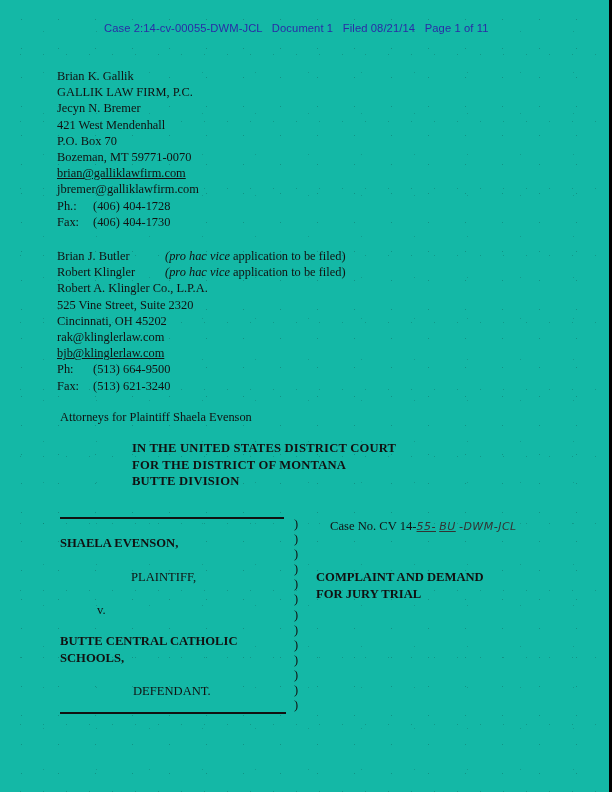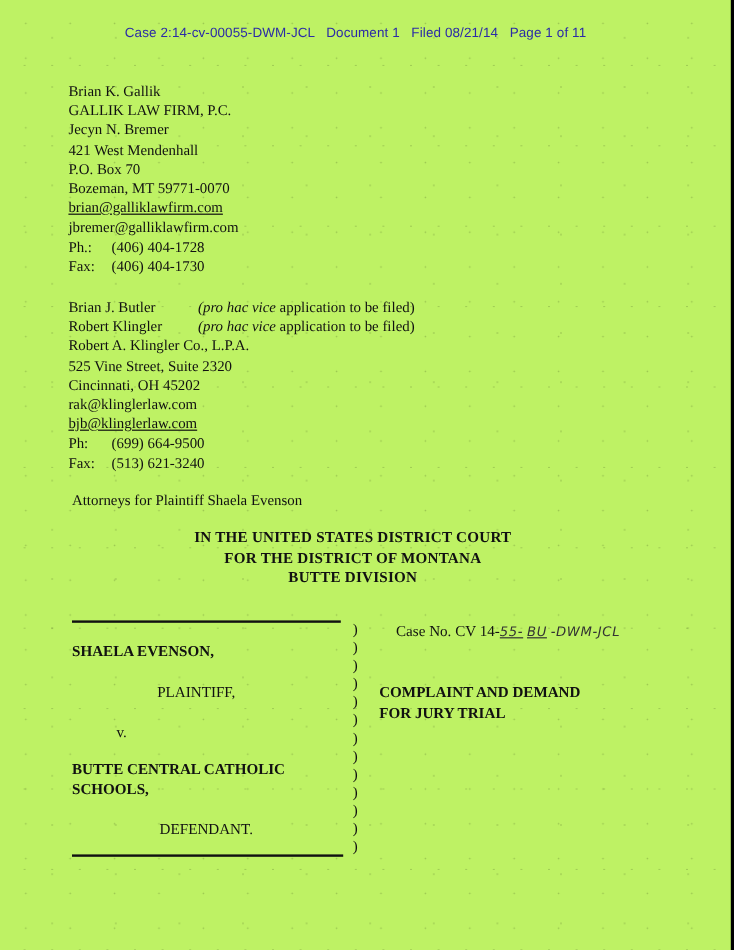--- a/index.html
+++ b/index.html
@@ -12,21 +12,21 @@
       height: 792px;
       position: relative;
       overflow: hidden;
       font-family: "Liberation Serif", "DejaVu Serif", serif;
       color: #111;
     }
     .page {
       position: absolute;
       left: 0; top: 0;
       width: 612px; height: 792px;
-      background: #bef264;
+      background: #14b8a6;
     }
     
     .noise {
       position: absolute;
       left: 0; top: 0; width: 612px; height: 792px;
       pointer-events: none;
       background-image:
         radial-gradient(circle, rgba(0,0,0,0.35) 0.6px, transparent 0.9px),
         radial-gradient(circle, rgba(0,0,0,0.25) 0.5px, transparent 0.8px),
         radial-gradient(circle, rgba(0,0,0,0.3) 0.6px, transparent 0.9px);
@@ -62,23 +62,23 @@
     .firm-block { left: 57px; top: 68px; }
     .cocounsel-block { left: 57px; top: 248px; }
     .cocounsel-block .name { display: inline-block; width: 108px; }
     .attorneys-for {
       position: absolute;
       left: 60px; top: 410px;
       font-size: 12.4px;
     }
     .court-caption {
       position: absolute;
-      left: 144px; top: 440px;
+      left: 132px; top: 440px;
       width: 300px;
-      text-align: center;
+      text-align: left;
       font-weight: bold;
       font-size: 12.6px;
       line-height: 16.5px;
       letter-spacing: 0.2px;
     }
     .rule {
       position: absolute;
       height: 1.5px;
       background: #111;
     }
@@ -142,21 +142,21 @@
   </div>
 
   <div class="block cocounsel-block">
     <span class="line"><span class="name">Brian J. Butler</span><span class="ital">(pro hac vice</span><span> application to be filed)</span></span>
     <span class="line"><span class="name">Robert Klingler</span><span class="ital">(pro hac vice</span><span> application to be filed)</span></span>
     <span class="line">Robert A. Klingler Co., L.P.A.</span>
     <span class="line">525 Vine Street, Suite 2320</span>
     <span class="line">Cincinnati, OH  45202</span>
     <span class="line">rak@klinglerlaw.com</span>
     <span class="line u">bjb@klinglerlaw.com</span>
-    <span class="line"><span style="display:inline-block;width:36px;">Ph:</span><span>(699) 664-9500</span></span>
+    <span class="line"><span style="display:inline-block;width:36px;">Ph:</span><span>(513) 664-9500</span></span>
     <span class="line"><span style="display:inline-block;width:36px;">Fax:</span><span>(513) 621-3240</span></span>
   </div>
 
   <div class="attorneys-for">Attorneys for Plaintiff Shaela Evenson</div>
 
   <div class="court-caption">
     <div>IN THE UNITED STATES DISTRICT COURT</div>
     <div>FOR THE DISTRICT OF MONTANA</div>
     <div>BUTTE DIVISION</div>
   </div>

